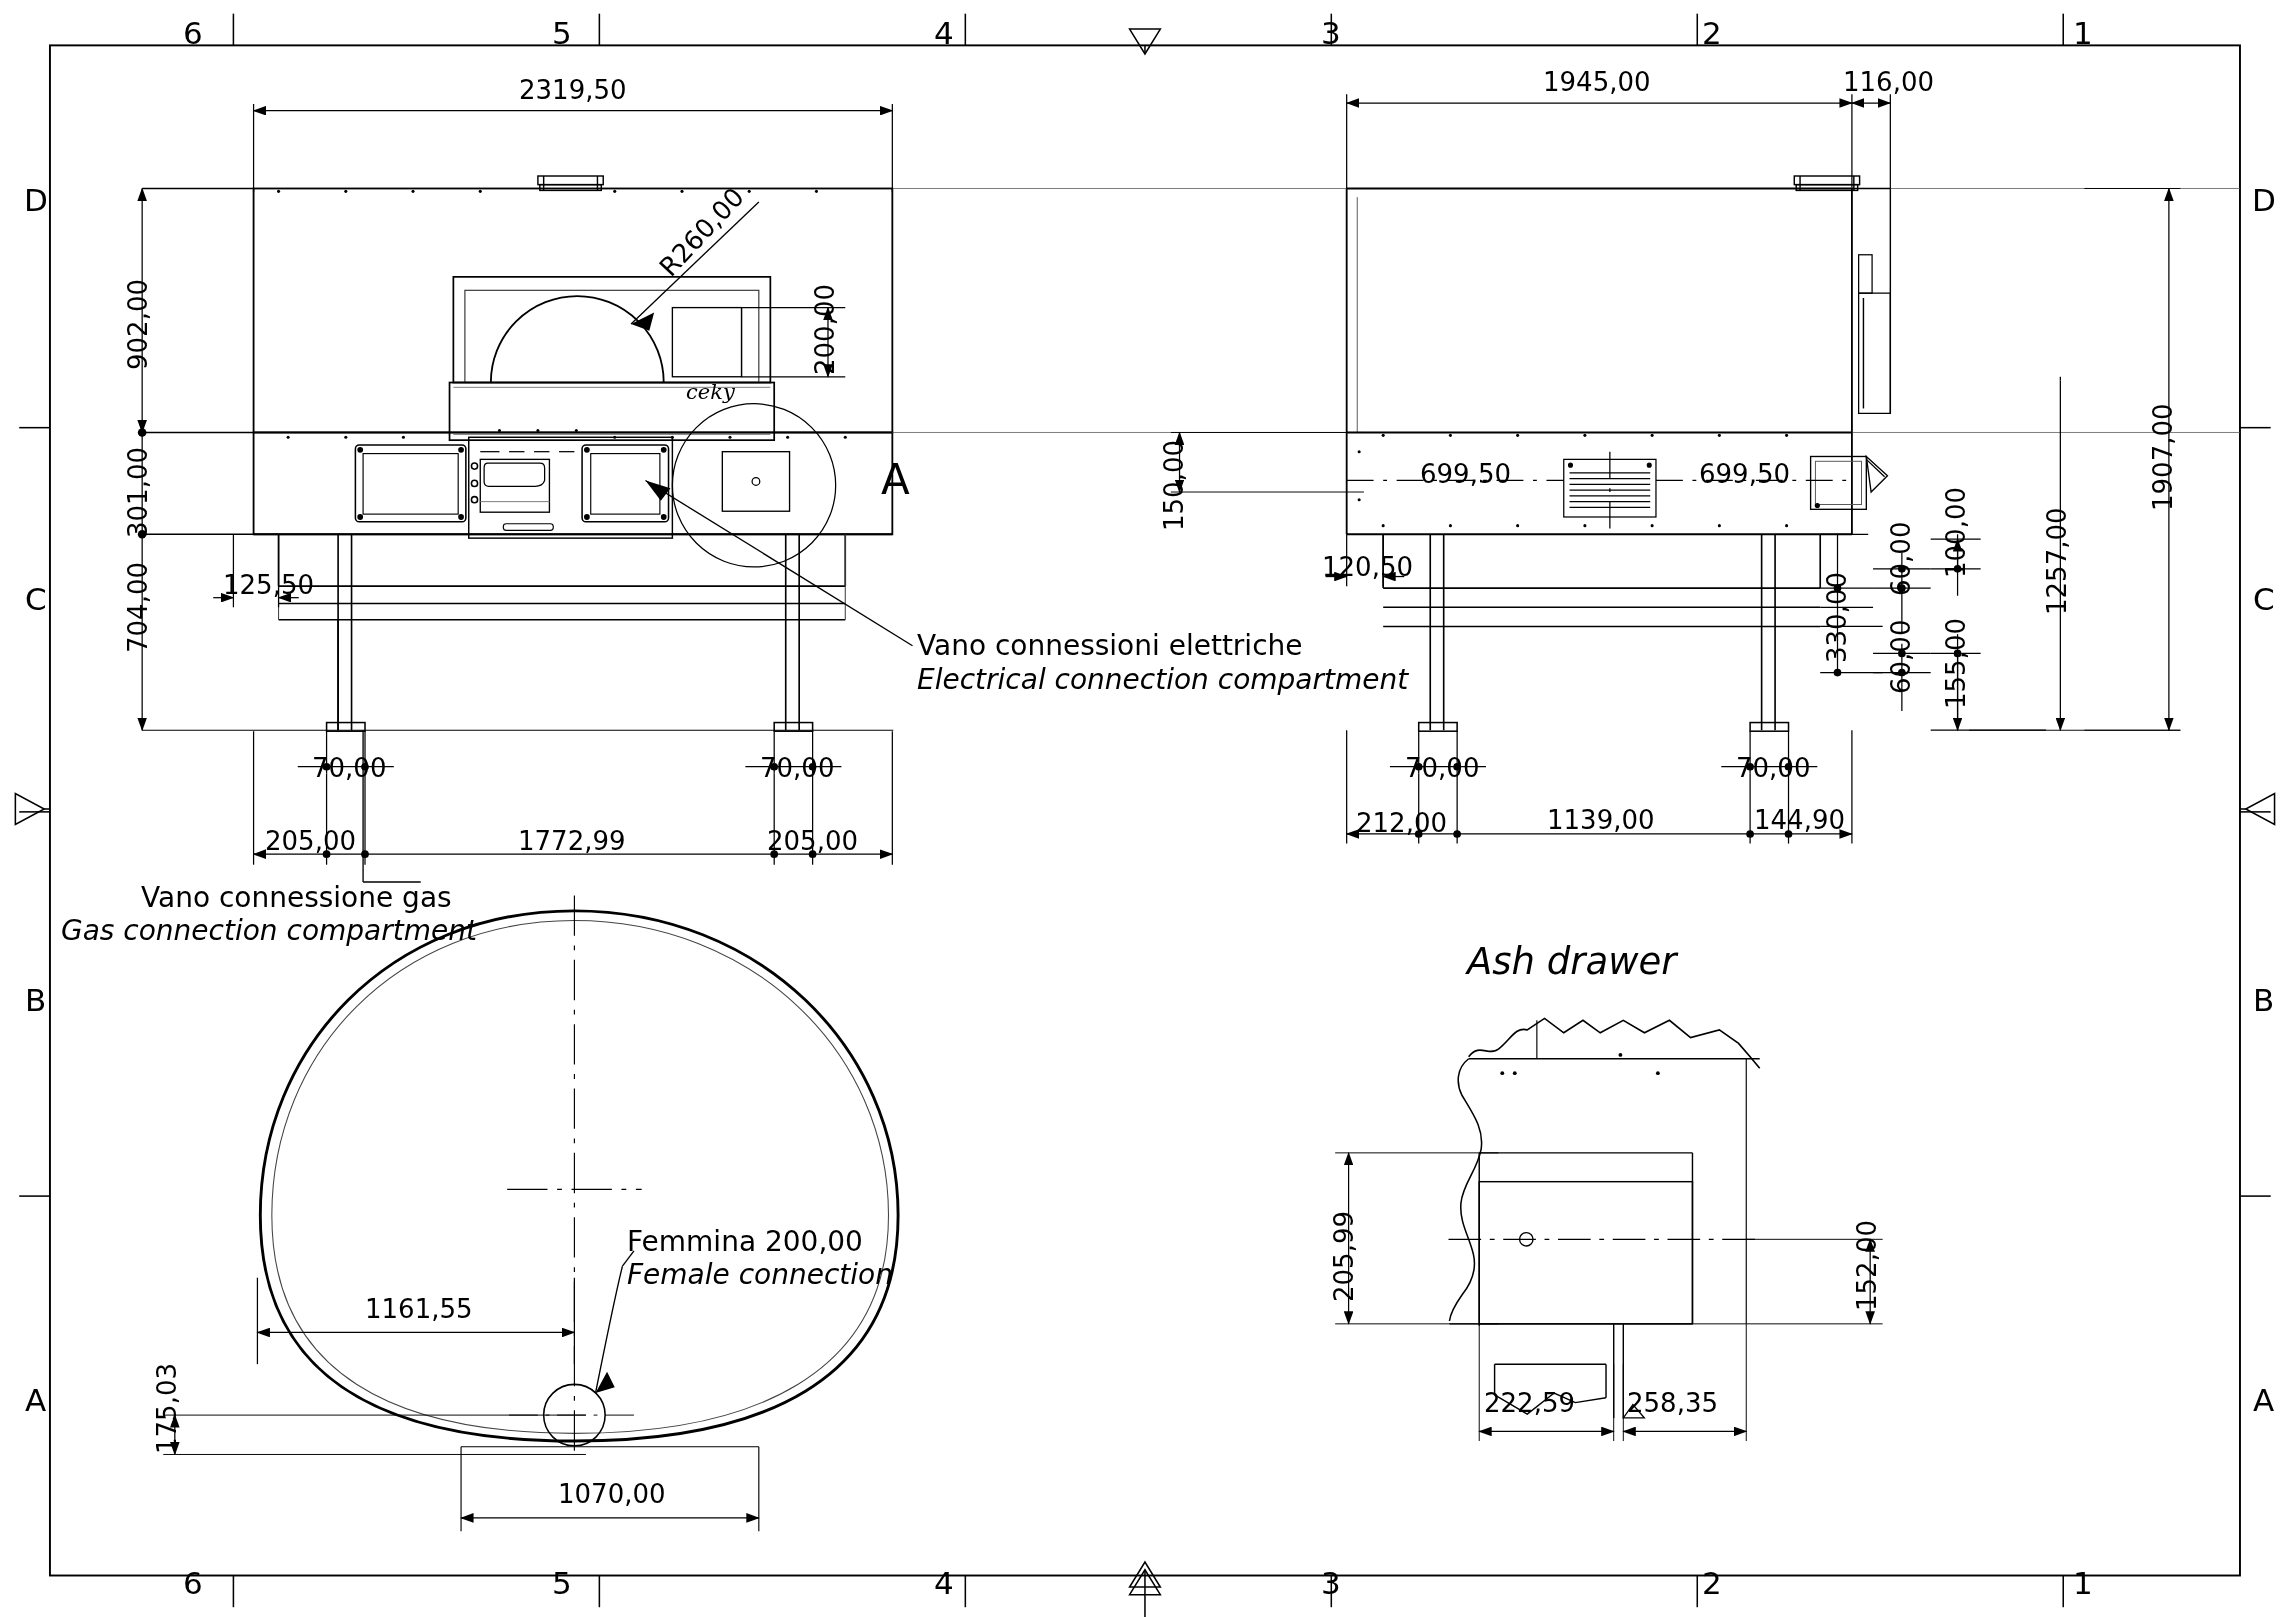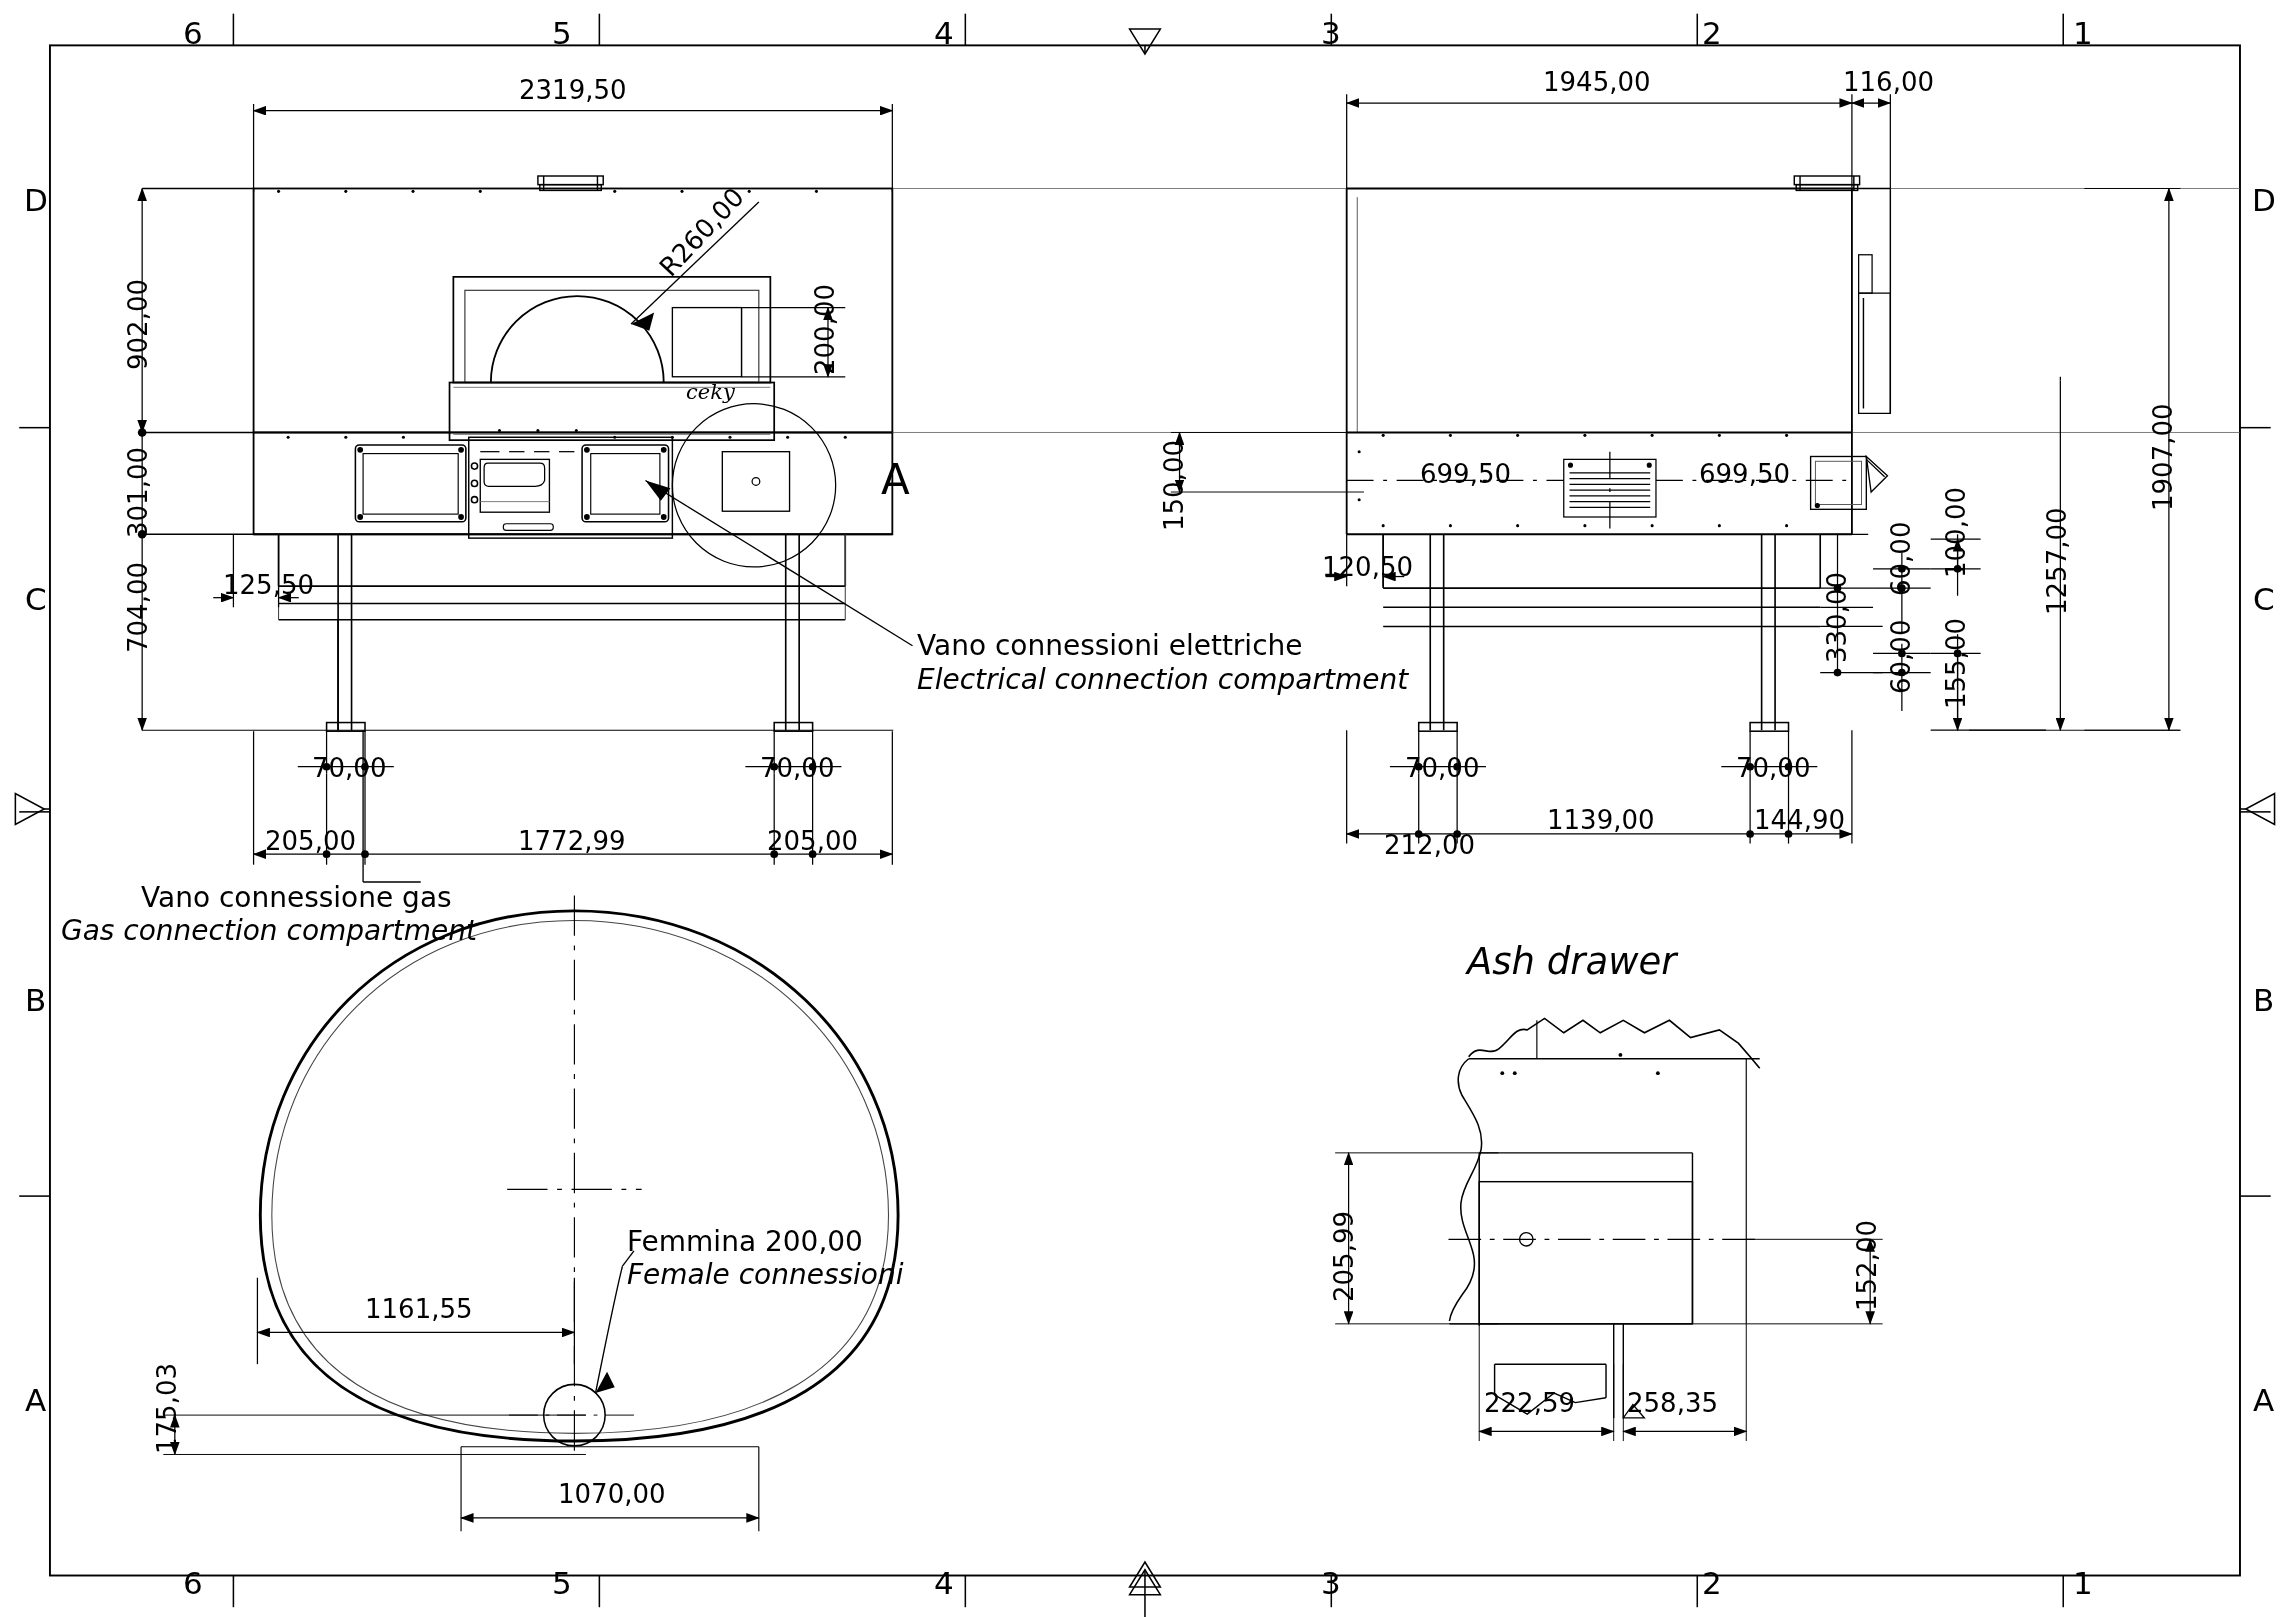--- a/index.html
+++ b/index.html
@@ -626,30 +626,30 @@
 
 <div class="t dimv" style="left:1888px;top:596px;">60,00</div>
 <div class="t dimv" style="left:1943px;top:578px;">100,00</div>
 
 <div class="t dimv" style="left:1888px;top:694px;">60,00</div>
 <div class="t dimv" style="left:1943px;top:709px;">155,00</div>
 
 <div class="t dim" style="left:1405px;top:755px;">70,00</div>
 <div class="t dim" style="left:1736px;top:755px;">70,00</div>
 
-<div class="t dim" style="left:1356px;top:832px;margin-left:28px;">212,00</div>
+<div class="t dim" style="left:1356px;top:810px;">212,00</div>
 <div class="t dim" style="left:1547px;top:807px;">1139,00</div>
 <div class="t dim" style="left:1754px;top:807px;">144,90</div>
 
 <div class="t dim" style="left:365px;top:1296px;">1161,55</div>
 <div class="t dimv" style="left:154px;top:1454px;">175,03</div>
 <div class="t dim" style="left:558px;top:1481px;">1070,00</div>
 
 <div class="t note" style="left:627px;top:1228px;">Femmina 200,00</div>
-<div class="t note-it" style="left:627px;top:1261px;">Female connessioni</div>
+<div class="t note-it" style="left:627px;top:1261px;">Female connection</div>
 
 <div class="t title-it" style="left:1467px;top:943px;">Ash drawer</div>
 
 <div class="t dimv" style="left:1331px;top:1302px;">205,99</div>
 <div class="t dimv" style="left:1854px;top:1311px;">152,00</div>
 <div class="t dim" style="left:1484px;top:1390px;">222,59</div>
 <div class="t dim" style="left:1627px;top:1390px;">258,35</div>
 
 </div>
 

